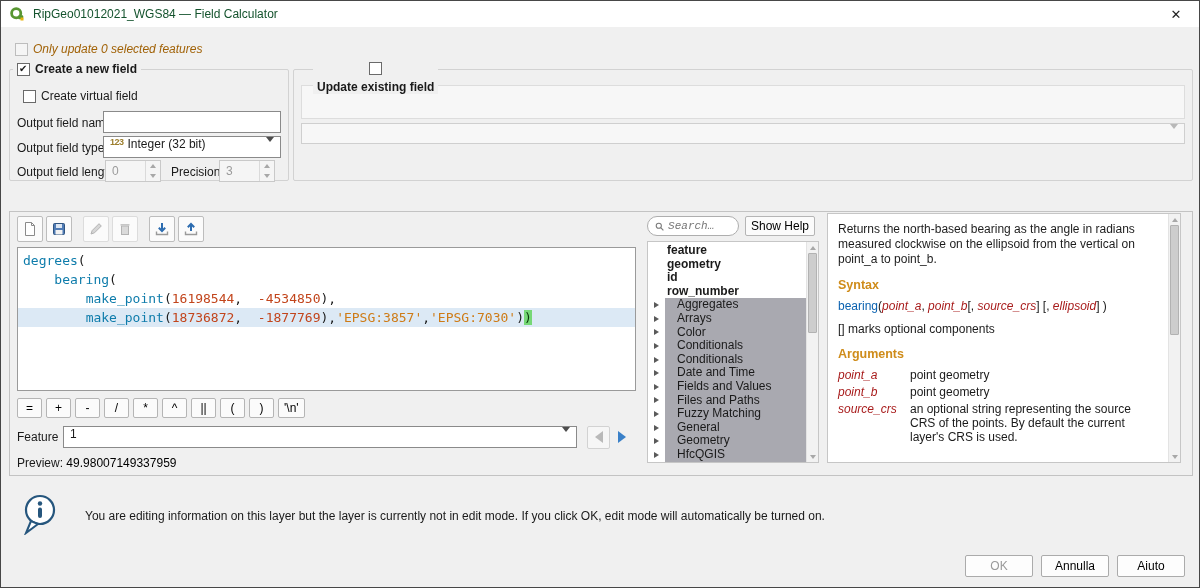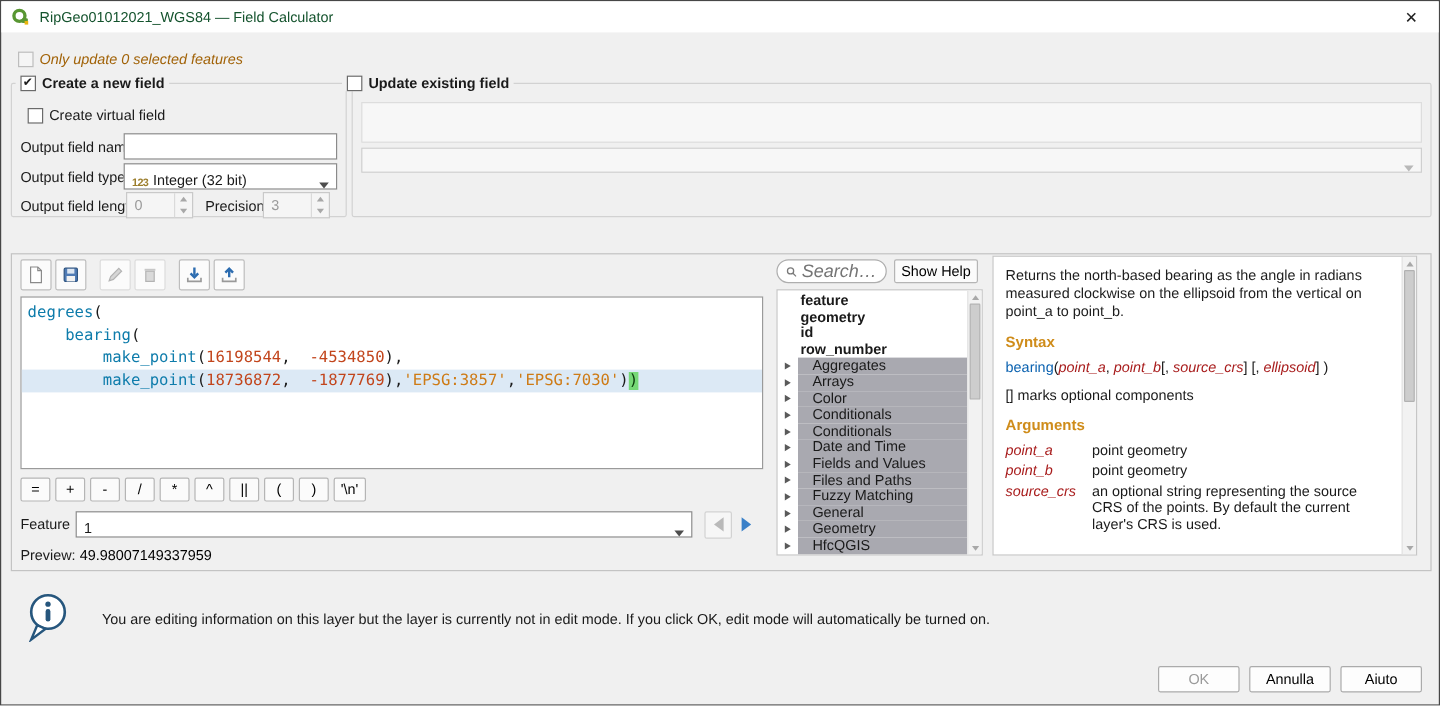--- a/index.html
+++ b/index.html
@@ -19,21 +19,21 @@
   .chk .box { width:13px; height:13px; background:#fff; border:1px solid #6a6a6a; position:relative; flex:none; }
   .chk.checked .box::after { content:"✔"; position:absolute; left:1px; top:-1px; font-size:10px; color:#1a1a1a; }
   .chk.disabled .box { border-color:#bdbdbd; background:#f5f5f5; }
   .chk.disabled .lbl { color:#a16207;font-style:italic; }
   .chk.bold .lbl { font-weight:bold; }
 
   
   .groupbox { position:absolute; border:1px solid #d2d2d2; border-radius:2px; }
   .flabel { position:absolute; }
   .text-input { position:absolute; background:#fff; border:1px solid #8a8a8a; }
-  .combo { background:#fff; border:1px solid #8a8a8a; display:flex; align-items:flex-end; padding:0 6px; gap:4px; }
+  .combo { background:#fff; border:1px solid #8a8a8a; display:flex; align-items:flex-start; padding:0 6px; gap:4px; }
   .combo.abs { position:absolute; }
   .combo .arrow { margin-left:auto; width:0; height:0; border-left:4px solid transparent;
                   border-right:4px solid transparent; border-top:5px solid #4d4d4d; flex:none; }
   .combo.disabled { background:#f7f7f7; border-color:#cfcfcf; color:#9a9a9a; }
   .combo.disabled .arrow { border-top-color:#b8b8b8; }
   .type-badge { font-size:9px; color:#9c7e2d; font-weight:bold; letter-spacing:-0.5px; }
   .spin { position:absolute; background:#f5f5f5; border:1px solid #c9c9c9; color:#9b9b9b;
           display:flex; align-items:center; padding-left:6px; }
   .spin .btns { margin-left:auto; width:15px; align-self:stretch; display:flex; flex-direction:column; border-left:1px solid #dadada; }
   .spin .btns > div { flex:1; display:flex; align-items:center; justify-content:center; }
@@ -80,22 +80,22 @@
   .nav-btn { width:23px; height:23px; display:flex; align-items:center; justify-content:center; background:transparent; border:none; }
   .nav-btn.boxed { border:1px solid #d2d2d2; background:#f6f6f6; border-radius:2px; margin-left:10px; }
   .tri-left  { width:0; height:0; border-top:6px solid transparent; border-bottom:6px solid transparent; border-right:8px solid #b9b9b9; }
   .tri-right { width:0; height:0; border-top:6px solid transparent; border-bottom:6px solid transparent; border-left:8px solid #3a80c8; }
   .preview { position:absolute; left:16px; top:455px; }
   .preview .val { color:#000; }
 
   
   .search-box { position:absolute; left:646px; top:215px; width:92px; height:20px; border:1px solid #aeaeae;
                 border-radius:10px; background:#fff; display:flex; align-items:center; padding:0 7px; gap:4px; }
-  .search-box input { border:none; outline:none; width:100%; font-style:italic; font-size:15px;
-                      color:#8a8a8a; background:transparent; font-family:Liberation Sans, sans-serif; }
+  .search-box input { border:none; outline:none; width:100%; font-style:italic; font-size:11px;
+                      color:#8a8a8a; background:transparent; font-family:Liberation Mono, monospace; }
   .show-help-btn { position:absolute; left:744px; top:215px; width:70px; height:20px; border:1px solid #b5b5b5;
                    background:#fbfbfb; font-size:12px; border-radius:2px; }
   .fn-list { position:absolute; left:646px; top:240px; width:172px; height:222px; background:#fff;
              border:1px solid #c6c6c6; display:flex; overflow:hidden; }
   .fn-rows { flex:1; overflow:hidden; padding-top:2px; }
   .fn-row { height:13.6px; line-height:13.6px; font-size:12px; display:flex; align-items:center; }
   .fn-row .gutter { width:17px; display:flex; align-items:center; justify-content:center; flex:none; }
   .tri-exp { width:0; height:0; border-top:3.5px solid transparent; border-bottom:3.5px solid transparent; border-left:5px solid #5a5a5a; }
   .fn-row.value .name { font-weight:bold; padding-left:2px; }
   .fn-row.group .name { flex:1; background:#a9a9b0; padding-left:12px; height:100%; }
@@ -153,21 +153,21 @@
     <span class="lbl">Only update 0 selected features</span>
   </label>
 
   <div class="groupbox" style="left:8px; top:68px; width:280px; height:112px;"></div>
   <div class="groupbox" style="left:292px; top:68px; width:900px; height:112px;"></div>
 
   <label class="chk checked bold" style="left:12px; top:61px; z-index:2;">
     <span class="box"></span>
     <span class="lbl">Create a new field</span>
   </label>
-  <label class="chk bold" style="left:284px; top:61px; z-index:2;">
+  <label class="chk bold" style="left:312px; top:61px; z-index:2;flex-direction:column;">
     <span class="box"></span>
     <span class="lbl">Update existing field</span>
   </label>
 
   <label class="chk" style="left:18px; top:88px;">
     <span class="box"></span>
     <span class="lbl">Create virtual field</span>
   </label>
 
   <span class="flabel" style="left:16px; top:115px;">Output field name</span>

